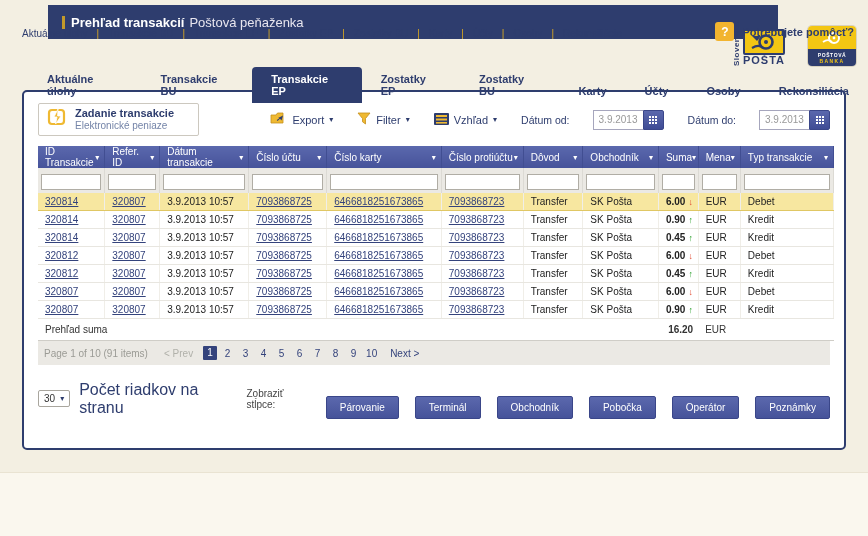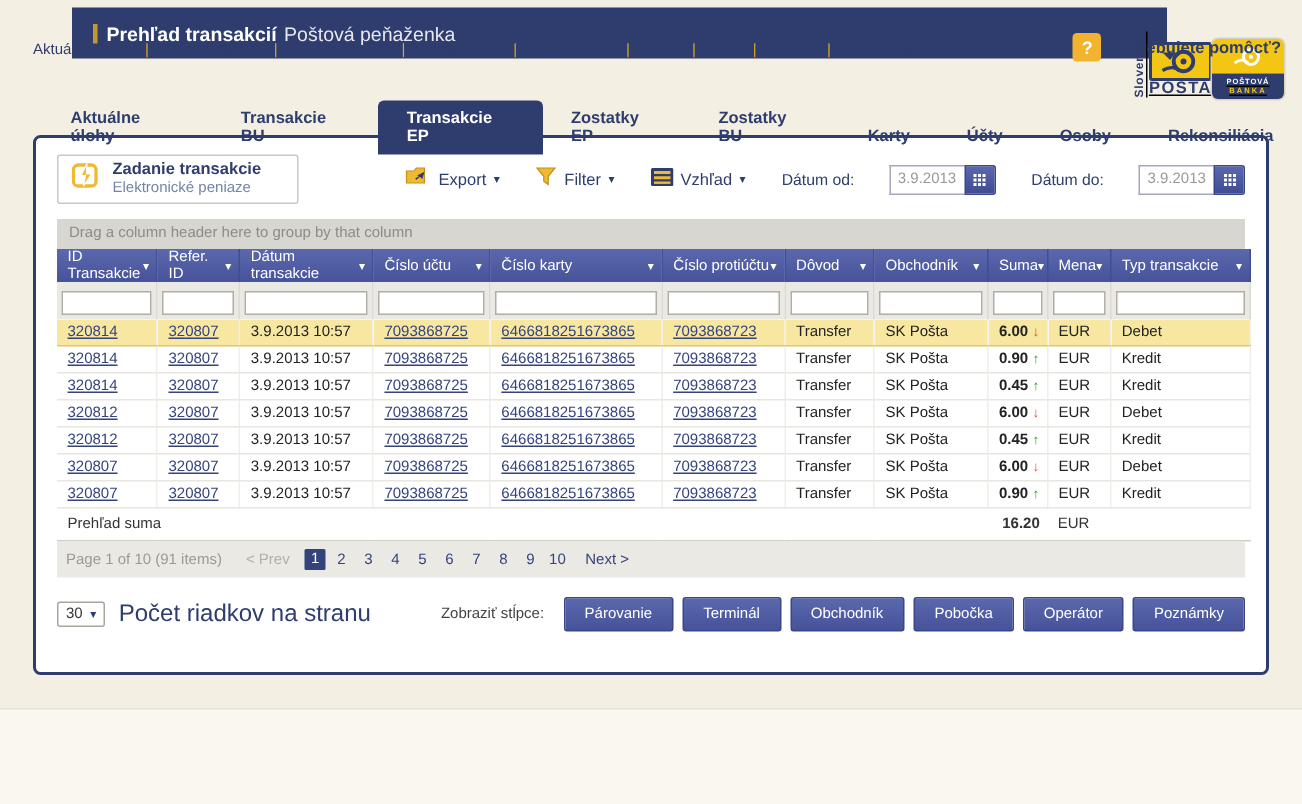--- a/index.html
+++ b/index.html
@@ -7,21 +7,21 @@
   body { font-family:"Liberation Sans", sans-serif; background:#f3efe2; position:relative; overflow:hidden; }
 
   
   .topbar { position:absolute; top:5px; left:0; width:730px; height:34px;
             background:#2e3d6e; border-radius:0 0 10px 0; display:flex; align-items:center;margin-left:48px; }
   .title-accent { display:inline-block; width:3px; height:13px; background:#c29a2b; margin:0 6px 0 14px; }
   .topbar .t1 { color:#fff; font-size:13px; font-weight:bold; }
   .topbar .t2 { color:#e8e6ef; font-size:13px; margin-left:5px; }
 
   
-  .logos { position:absolute; top:26px; right:12px; display:flex; gap:0; align-items:center;text-decoration:underline; }
+  .logos { position:absolute; top:26px; right:12px; display:flex; gap:23px; align-items:flex-end; }
   .logo-posta { display:flex; align-items:flex-end; }
   .logo-posta .vert { writing-mode:vertical-rl; transform:rotate(180deg); font-size:8px; font-weight:bold;
                       color:#2e3d6e; letter-spacing:.5px; margin-right:2px; height:34px; }
   .logo-posta .boxwrap { display:flex; flex-direction:column; align-items:center; }
   .logo-posta .box { width:42px; height:26px; background:#f3c613; border:2px solid #2e3d6e; border-radius:2px;
                      display:flex; align-items:center; justify-content:center; }
   .logo-posta .name { font-size:11px; font-weight:bold; color:#2e3d6e; letter-spacing:1px; line-height:11px; }
   .logo-banka { width:48px; height:40px; border-radius:4px; overflow:hidden; box-shadow:0 0 0 1px #d8d2bf; }
   .logo-banka .top { height:23px; background:#f3c613; display:flex; align-items:center; justify-content:center; }
   .logo-banka .bot { height:17px; background:#2e3d6e; display:flex; flex-direction:column; align-items:center; justify-content:center; }
@@ -229,21 +229,20 @@
         <span class="datectl">
           <input type="text" value="3.9.2013" style="">
           <span class="calbtn">
               <span class="calgrid"></span>
             </span>
         </span>
       </div>
     </div>
   </div>
 
-  <div class="group-bar">Drag a column header here to group by that column</div>
 
   <table>
     <colgroup>
       <col style="width:8.4%">
         <col style="width:6.9%">
         <col style="width:11.2%">
         <col style="width:9.8%">
       <col style="width:14.4%">
         <col style="width:10.3%">
         <col style="width:7.5%">
@@ -457,21 +456,21 @@
   </div>
 
   <div class="controls">
     <span class="pagesize">
       <span>30</span>
       <span class="caret">▾</span>
     </span>
     <span class="ps-label">Počet riadkov na stranu</span>
     <span class="ctl-right">
       <span class="showcols">Zobraziť stĺpce:</span>
-      <span id="col-buttons" style="display:flex;gap:6px;">
+      <span id="col-buttons" style="display:flex;gap:16px;margin-top:18px;">
           <button class="colbtn">Párovanie</button>
           <button class="colbtn">Terminál</button>
           <button class="colbtn">Obchodník</button>
           <button class="colbtn">Pobočka</button>
           <button class="colbtn">Operátor</button>
           <button class="colbtn">Poznámky</button>
         </span>
     </span>
   </div>
 </div>

